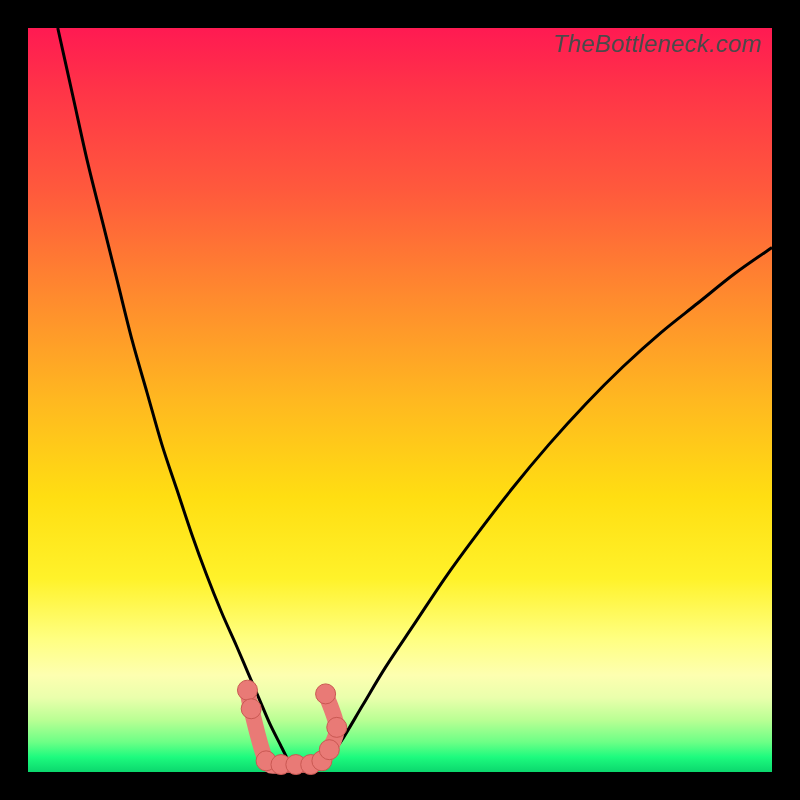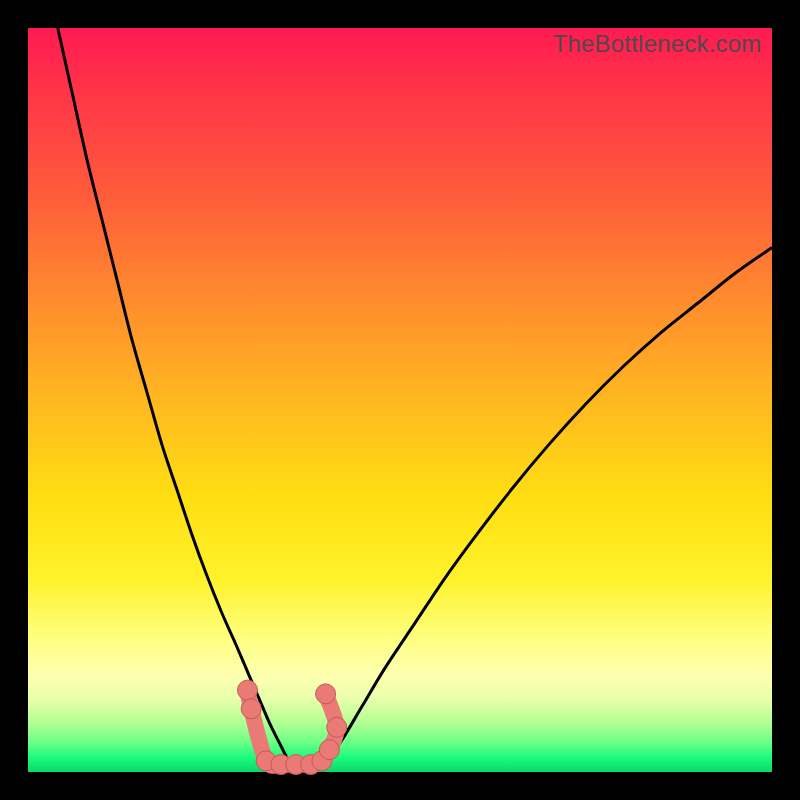--- a/index.html
+++ b/index.html
@@ -11,20 +11,21 @@
     overflow: hidden;
     font-family: Arial, Helvetica, sans-serif;
   }
   .frame {
     position: absolute;
     left: 0;
     top: 0;
     width: 800px;
     height: 800px;
     background: #000;
+    font-style: italic;
   }
   .plot {
     position: absolute;
     left: 28px;
     top: 28px;
     width: 744px;
     height: 744px;
     
     background: linear-gradient(
       to bottom,

